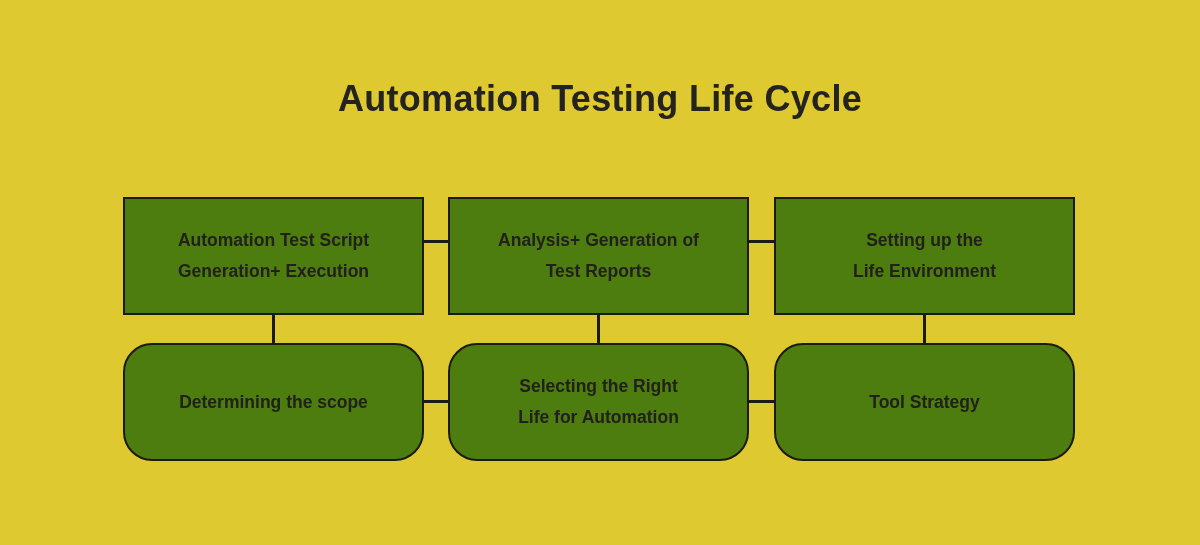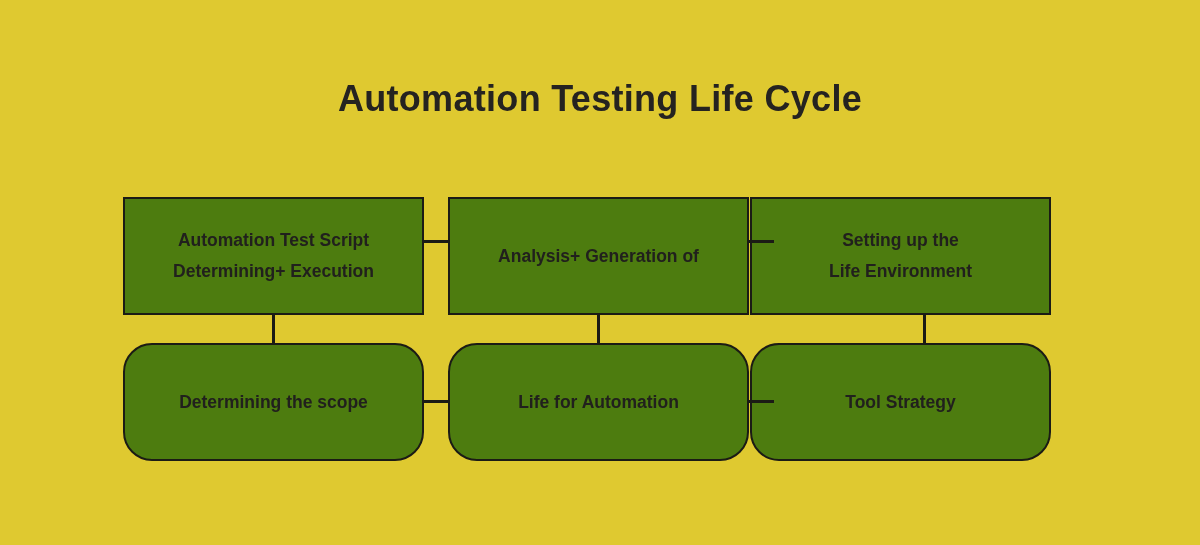--- a/index.html
+++ b/index.html
@@ -42,21 +42,21 @@
     align-items: center;
     justify-content: center;
     text-align: center;
     color: #21201d;
     font-size: 17.5px;
     font-weight: 700;
     line-height: 31px;
   }
   .col1 { left: 123px; }
   .col2 { left: 448px; }
-  .col3 { left: 750px; }
+  .col3 { left: 774px; }
   .row1 { top: 197px; }
   .row2 { top: 343px; border-radius: 29px; }
   .conn {
     position: absolute;
     background: #1b1b15;
   }
   .hconn { height: 3px; }
   .vconn { width: 3px; height: 28px; top: 315px; }
   .h-r1-a { left: 424px; width: 24px; top: 240px; }
   .h-r1-b { left: 749px; width: 25px; top: 240px; }
@@ -68,34 +68,36 @@
 </style>
 </head>
 <body>
 
 <div class="canvas">
 
   <h1 class="title">Automation Testing Life Cycle</h1>
 
   <div class="box col1 row1">
     <span>Automation Test Script</span>
-    <span>Determining+ Execution</span>
+    <span>Generation+ Execution</span>
   </div>
   <div class="box col2 row1">
     <span>Analysis+ Generation of</span>
+    <span>Test Reports</span>
   </div>
   <div class="box col3 row1">
     <span>Setting up the</span>
     <span>Life Environment</span>
   </div>
 
   <div class="box col1 row2">
     <span>Determining the scope</span>
   </div>
   <div class="box col2 row2">
+    <span>Selecting the Right</span>
     <span>Life for Automation</span>
   </div>
   <div class="box col3 row2">
     <span>Tool Strategy</span>
   </div>
 
   <div class="conn hconn h-r1-a"></div>
   <div class="conn hconn h-r1-b"></div>
   <div class="conn vconn v-c1"></div>
   <div class="conn vconn v-c2"></div>

